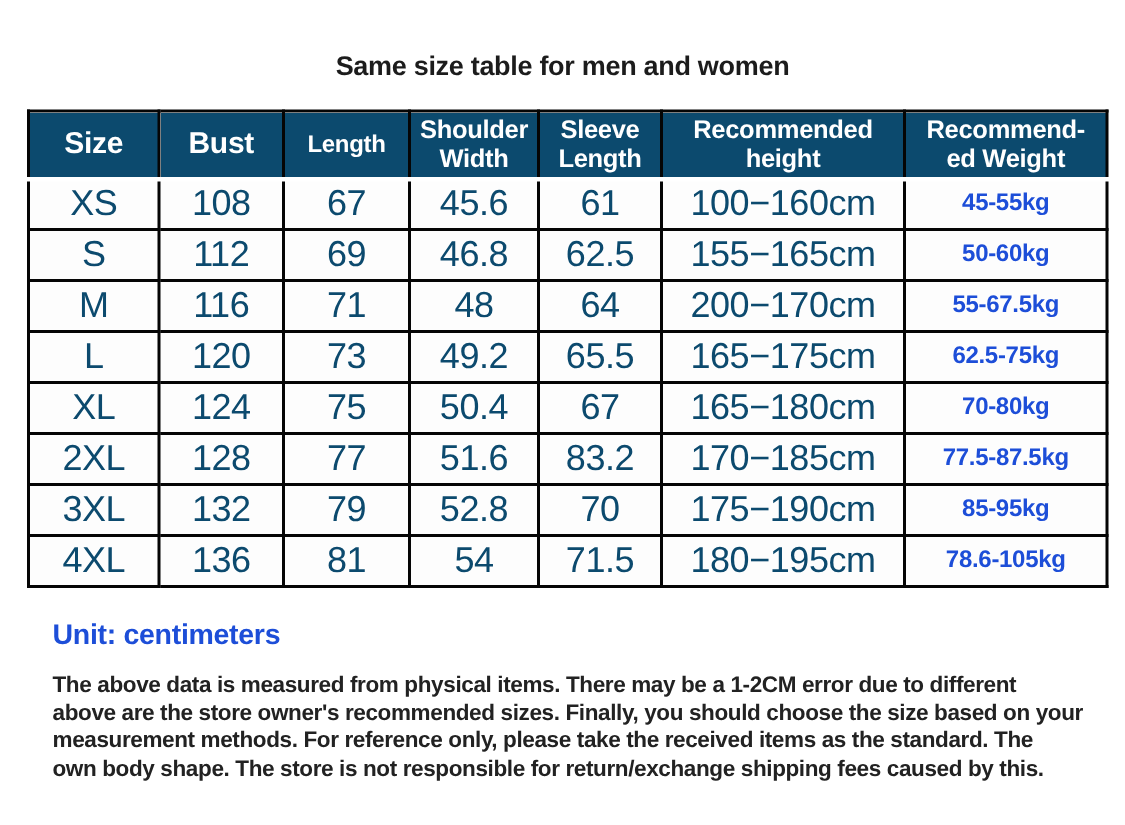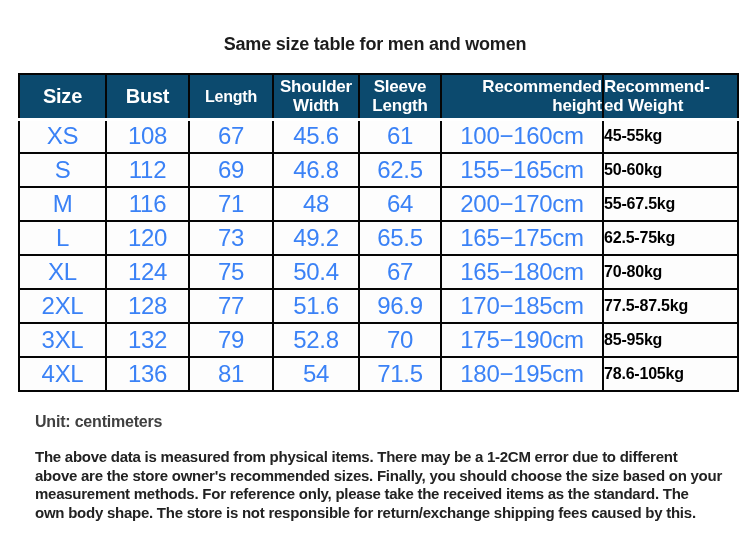--- a/index.html
+++ b/index.html
@@ -46,47 +46,47 @@
     font-weight: bold;
     font-size: 17px;
     line-height: 19px;
     text-align: center;
     vertical-align: middle;
     border-bottom: 3px solid #ffffff !important;
     letter-spacing: -0.2px;
   }
   th.th-size, th.th-bust { font-size: 20px; }
   th.th-length { font-size: 16px; }
-  th.th-rec-height { text-align: right; padding-left: 24px; }
-  th.th-rec-weight { text-align: left; padding-left: 16px; }
+  th.th-rec-height { text-align: center; padding-left: 24px; }
+  th.th-rec-weight { text-align: center; padding-left: 16px; }
   td {
     background: #fdfdfd;
     font-size: 24px;
     font-weight: normal;
-    color: #3b82f6;
+    color: #0c4a6e;
     text-align: center;
     vertical-align: middle;
     white-space: nowrap;
     letter-spacing: -0.3px;
   }
   td.cell-weight {
     font-size: 16px;
     font-weight: bold;
-    color: #000000;
-    text-align: left;
+    color: #1d4ed8;
+    text-align: center;
     padding-left: 9px;
     letter-spacing: -0.2px;
   }
   .unit-note {
     position: absolute;
     left: 35px;
     top: 413px;
-    font-size: 16px;
-    font-weight: bold;
-    color: #404040;
+    font-size: 19px;
+    font-weight: bold;
+    color: #1d4ed8;
     letter-spacing: -0.2px;
     white-space: nowrap;
   }
   .disclaimer {
     position: absolute;
     left: 35px;
     top: 448px;
     font-size: 15px;
     font-weight: bold;
     color: #222222;
@@ -185,21 +185,21 @@
         <td>50.4</td>
         <td>67</td>
         <td>165−180cm</td>
         <td class="cell-weight">70-80kg</td>
       </tr>
       <tr>
         <td>2XL</td>
         <td>128</td>
         <td>77</td>
         <td>51.6</td>
-        <td>96.9</td>
+        <td>83.2</td>
         <td>170−185cm</td>
         <td class="cell-weight">77.5-87.5kg</td>
       </tr>
       <tr>
         <td>3XL</td>
         <td>132</td>
         <td>79</td>
         <td>52.8</td>
         <td>70</td>
         <td>175−190cm</td>

